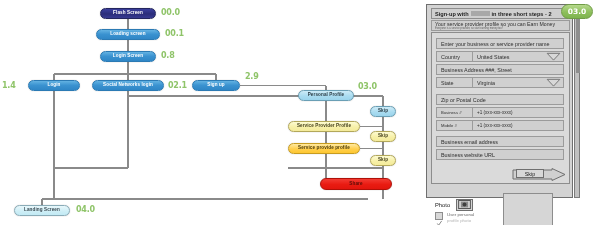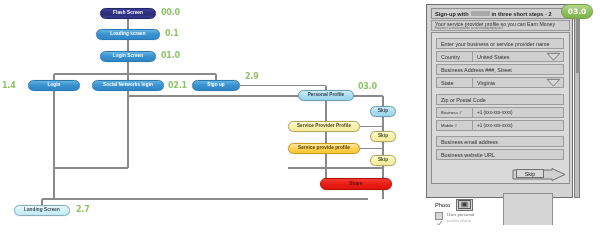--- a/index.html
+++ b/index.html
@@ -403,27 +403,27 @@
       </div>
       <div class="node n-red" style="left: 320px; top: 178px; width: 72px; height: 12px;">
         <span>Share</span>
       </div>
       <div class="node n-paleblue" style="left: 14px; top: 205px; width: 56px; height: 11px;">
         <span>Landing Screen</span>
       </div>
     </div>
   <div id="tag-host">
       <div class="tag" style="left: 161px; top: 8px;">00.0</div>
-      <div class="tag" style="left: 165px; top: 29px;">0.1</div>
-      <div class="tag" style="left: 161px; top: 51px;">01.0</div>
+      <div class="tag" style="left: 165px; top: 29px;">00.1</div>
+      <div class="tag" style="left: 161px; top: 51px;">0.8</div>
       <div class="tag" style="left: 2px; top: 81px;">1.4</div>
       <div class="tag" style="left: 168px; top: 81px;">02.1</div>
       <div class="tag" style="left: 245px; top: 72px;">2.9</div>
       <div class="tag" style="left: 358px; top: 82px;">03.0</div>
-      <div class="tag" style="left: 76px; top: 205px;">2.7</div>
+      <div class="tag" style="left: 76px; top: 205px;">04.0</div>
     </div>
 </div>
 
 <div id="mockup">
 
   <div class="badge">03.0</div>
 
   <div class="phone-frame">
 
     <div class="mk-title">

